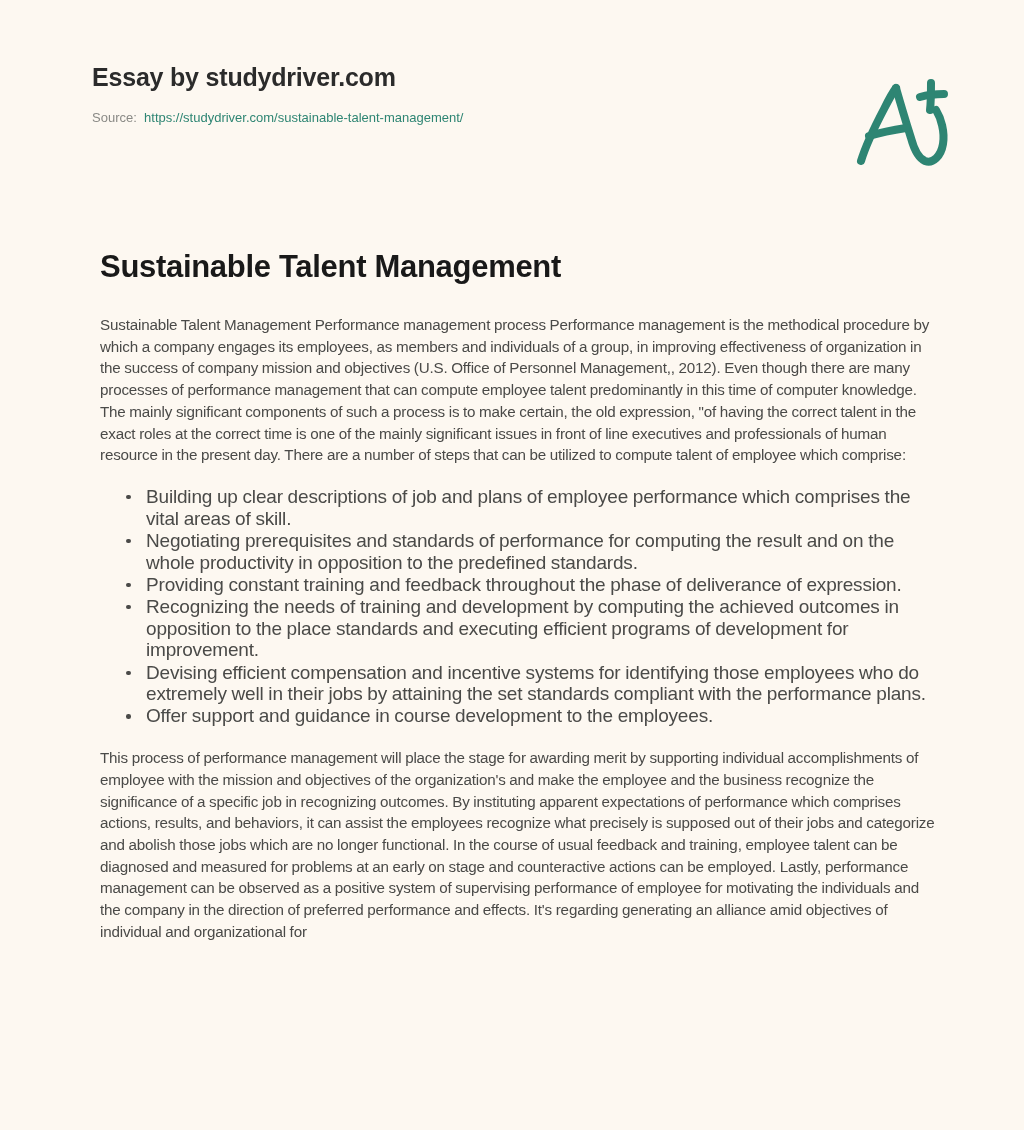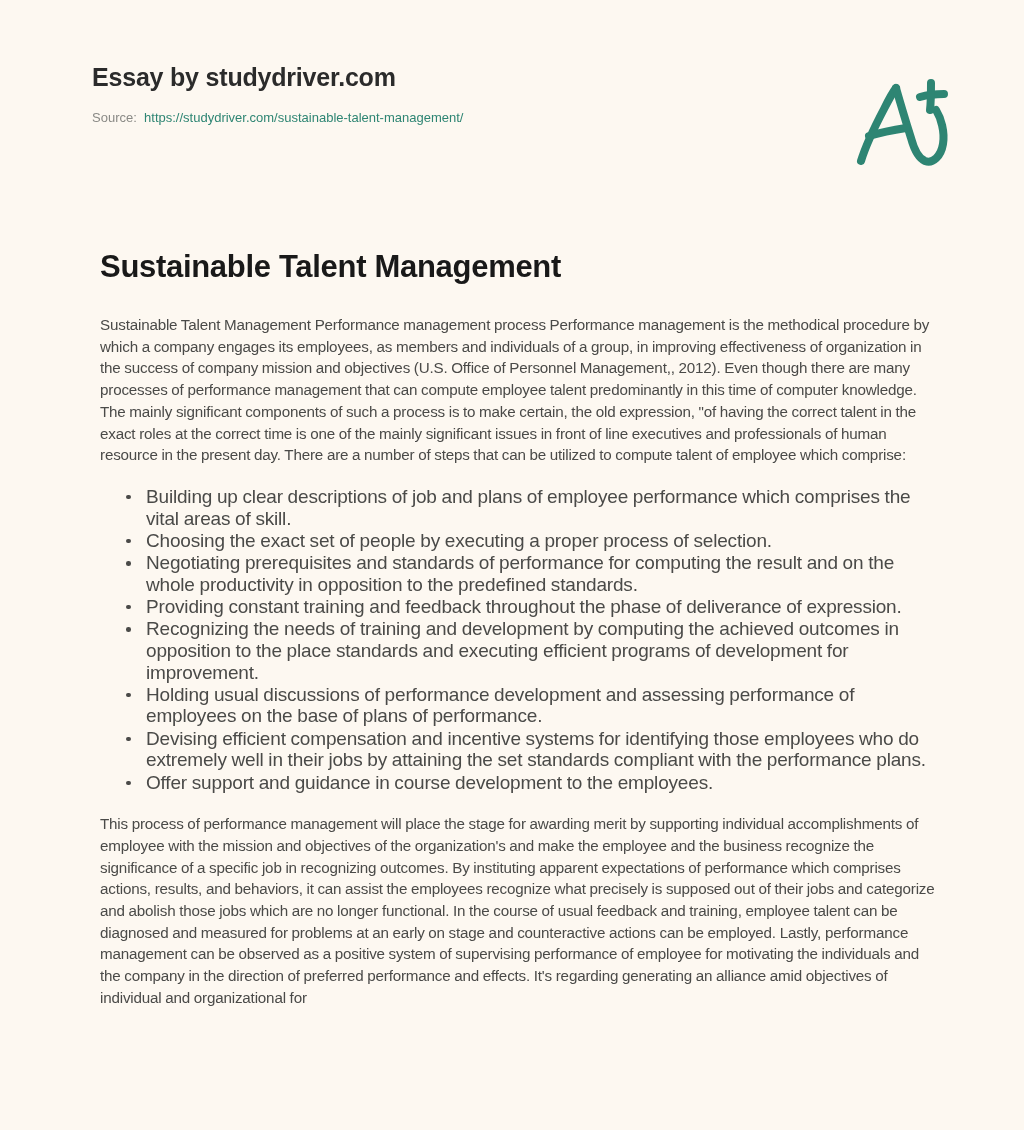--- a/index.html
+++ b/index.html
@@ -178,25 +178,23 @@
   </div>
 
   <div class="doc">
 
     <h2 class="doc-title">Sustainable Talent Management</h2>
 
     <p class="para">Sustainable Talent Management Performance management process Performance management is the methodical procedure by which a company engages its employees, as members and individuals of a group, in improving effectiveness of organization in the success of company mission and objectives (U.S. Office of Personnel Management,, 2012). Even though there are many processes of performance management that can compute employee talent predominantly in this time of computer knowledge. The mainly significant components of such a process is to make certain, the old expression, "of having the correct talent in the exact roles at the correct time is one of the mainly significant issues in front of line executives and professionals of human resource in the present day. There are a number of steps that can be utilized to compute talent of employee which comprise:</p>
 
     <ul class="steps">
       <li>Building up clear descriptions of job and plans of employee performance which comprises the vital areas of skill.</li>
-      <li>Choosing the exact set of people by executing a proper process of selection.</li>
       <li>Negotiating prerequisites and standards of performance for computing the result and on the whole productivity in opposition to the predefined standards.</li>
       <li>Providing constant training and feedback throughout the phase of deliverance of expression.</li>
       <li>Recognizing the needs of training and development by computing the achieved outcomes in opposition to the place standards and executing efficient programs of development for improvement.</li>
-      <li>Holding usual discussions of performance development and assessing performance of employees on the base of plans of performance.</li>
       <li>Devising efficient compensation and incentive systems for identifying those employees who do extremely well in their jobs by attaining the set standards compliant with the performance plans.</li>
       <li>Offer support and guidance in course development to the employees.</li>
     </ul>
 
     <p class="para para-last">This process of performance management will place the stage for awarding merit by supporting individual accomplishments of employee with the mission and objectives of the organization's and make the employee and the business recognize the significance of a specific job in recognizing outcomes. By instituting apparent expectations of performance which comprises actions, results, and behaviors, it can assist the employees recognize what precisely is supposed out of their jobs and categorize and abolish those jobs which are no longer functional. In the course of usual feedback and training, employee talent can be diagnosed and measured for problems at an early on stage and counteractive actions can be employed. Lastly, performance management can be observed as a positive system of supervising performance of employee for motivating the individuals and the company in the direction of preferred performance and effects. It's regarding generating an alliance amid objectives of individual and organizational for</p>
   </div>
 
 </div>
 
 </body></html>

